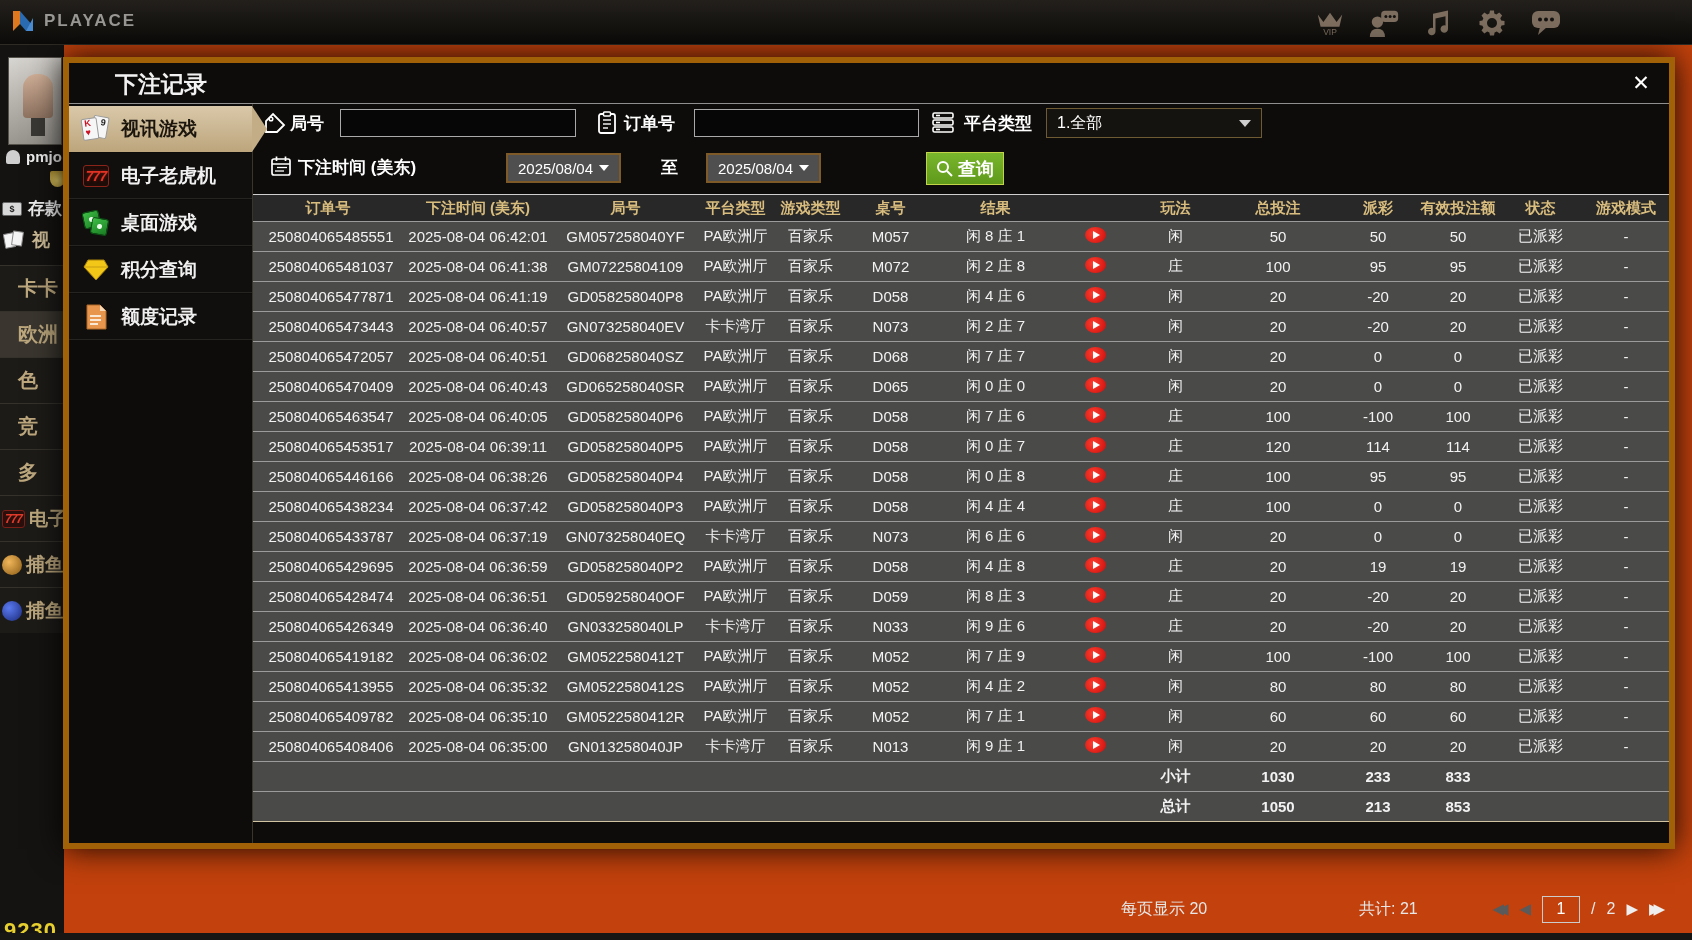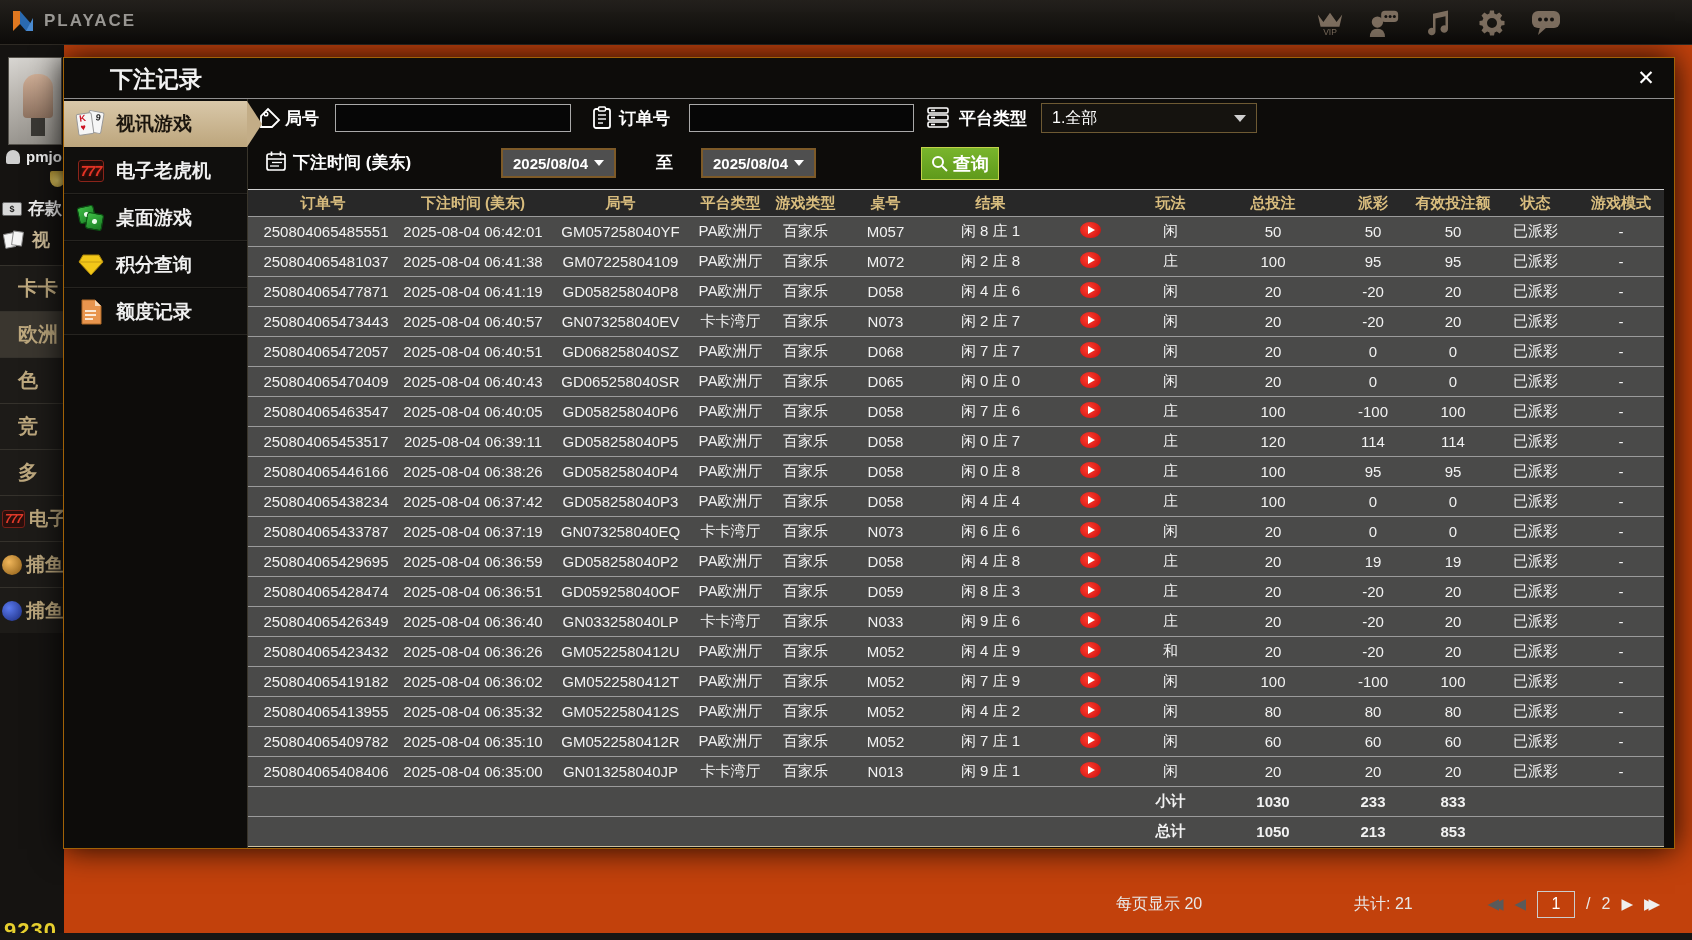--- a/index.html
+++ b/index.html
@@ -41,21 +41,21 @@
   .mini-777 { color:#e03a2a; font-size:12px; font-style:italic; font-weight:bold; letter-spacing:-1px;
     background:#2a0f0c; border:1px solid #7a2018; border-radius:3px; padding:1px 2px; }
   .mini-fish { width:22px; height:20px; border-radius:50%; }
   .fish-o { background:radial-gradient(circle at 35% 35%, #f0b65a, #8a5a14); }
   .fish-b { background:radial-gradient(circle at 35% 35%, #5a7af0, #1a2a7a); }
   .bg-num { position:absolute; left:4px; top:873px; color:#e6cf2e; font-size:22px; font-weight:bold; letter-spacing:1px; }
   .bg-bottom { position:absolute; left:0; top:933px; width:1692px; height:7px; background:#181614; }
 
   
   .modal { position:absolute; left:63px; top:57px; width:1612px; height:792px;
-    background:#0d0c0a; border:1px solid #a16207; box-shadow:0 0 30px rgba(0,0,0,.9); }
+    background:#0d0c0a; border:6px solid #a16207; box-shadow:0 0 30px rgba(0,0,0,.9); }
   .modal-title { position:absolute; left:46px; top:6px; font-size:23px; font-weight:bold; color:#f2f2f2; }
   .modal-close { position:absolute; right:14px; top:6px; width:28px; height:28px; color:#ffffff;
     font-size:21px; font-weight:bold; text-align:center; line-height:28px; cursor:pointer; }
   .title-line { position:absolute; left:0; right:0; top:40px; height:1px; background:#8f8f8f; }
 
   
   .sidebar { position:absolute; left:0; top:41px; width:184px; bottom:0; border-right:1px solid #39352b; }
   .tab { position:relative; height:46px; margin-top:1px; background:#100f0d; color:#f0f0f0;
     font-size:19px; font-weight:bold; display:flex; align-items:center; gap:10px; padding-left:12px;
     border-bottom:1px solid #262420; cursor:pointer; }
@@ -81,21 +81,21 @@
   .filters { position:absolute; left:184px; top:41px; right:0; height:90px; }
   .f-label { position:absolute; color:#ffffff; font-size:17px; font-weight:bold; white-space:nowrap; }
   .f-ic { position:absolute; width:22px; height:22px; }
   .f-input { position:absolute; height:28px; background:#060606; border:1px solid #a9a9a9; color:#e8e8e8;
     font-size:15px; padding:0 6px; outline:none; }
   .dropdown { position:absolute; height:30px; background:#15130f; border:1px solid #6e5a33; color:#ffffff;
     font-size:16px; display:flex; align-items:center; padding:0 10px; cursor:pointer; }
   .dropdown .caret { position:absolute; right:10px; width:0; height:0; border-left:6px solid transparent;
     border-right:6px solid transparent; border-top:7px solid #cfcfcf; }
   .datebox { position:absolute; height:30px; width:115px; background:#4f4f4f; border:2px solid #7d5a28;
-    color:#ffffff; font-size:15px; font-weight:bold; display:flex; align-items:center; justify-content:center; gap:6px; cursor:pointer; }
+    color:#ffffff; font-size:15px; font-weight:normal; display:flex; align-items:center; justify-content:center; gap:6px; cursor:pointer; }
   .datebox .caret { width:0; height:0; border-left:5px solid transparent; border-right:5px solid transparent; border-top:6px solid #ffffff; }
   .search-btn { position:absolute; height:33px; width:78px; background:linear-gradient(#79b52c,#5f9a1b);
     border:1px solid #c2d34a; color:#ffffff; font-size:18px; font-weight:bold; display:flex; align-items:center;
     justify-content:center; gap:5px; cursor:pointer; }
 
   
   .table-wrap { position:absolute; left:184px; top:131px; width:1416px; }
   table.bet { border-collapse:collapse; table-layout:fixed; width:1416px; border-top:1px solid #cfcfcf; }
   table.bet th { height:27px; background:#282828; color:#d9bd7e; font-size:15px; font-weight:bold;
     border-bottom:1px solid #9b9b9b; white-space:nowrap; overflow:hidden; }
@@ -646,38 +646,20 @@
       <span class="play-badge"><span class="tri"></span></span>
     </td>
     <td>庄</td>
     <td>20</td>
     <td class="c-payout pay-green">-20</td>
     <td>20</td>
     <td class="c-status">已派彩</td>
     <td>-</td>
   </tr>
 
-  <tr>
-    <td class="c-order">250804065423432</td>
-    <td>2025-08-04 06:36:26</td>
-    <td>GM0522580412U</td>
-    <td>PA欧洲厅</td>
-    <td>百家乐</td>
-    <td>M052</td>
-    <td>闲 4 庄 9</td>
-    <td>
-      <span class="play-badge"><span class="tri"></span></span>
-    </td>
-    <td>和</td>
-    <td>20</td>
-    <td class="c-payout pay-green">-20</td>
-    <td>20</td>
-    <td class="c-status">已派彩</td>
-    <td>-</td>
-  </tr>
 
   <tr>
     <td class="c-order">250804065419182</td>
     <td>2025-08-04 06:36:02</td>
     <td>GM0522580412T</td>
     <td>PA欧洲厅</td>
     <td>百家乐</td>
     <td>M052</td>
     <td>闲 7 庄 9</td>
     <td>

